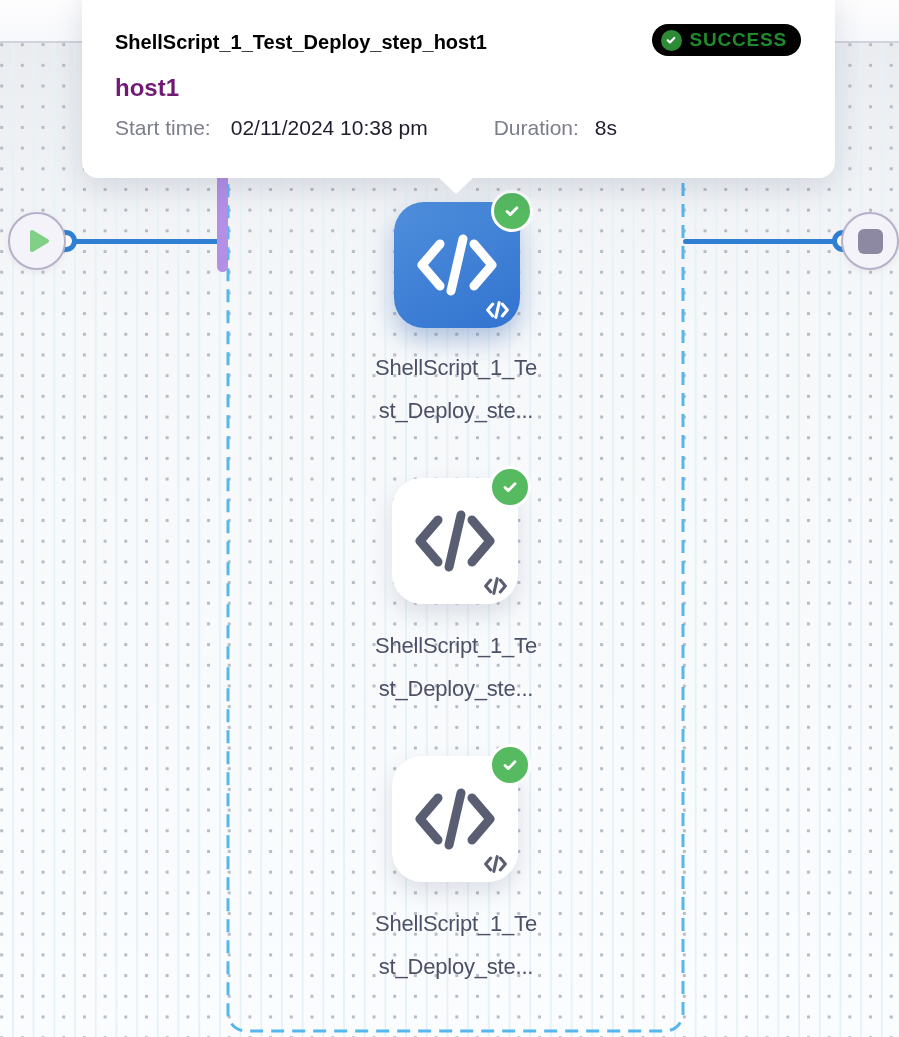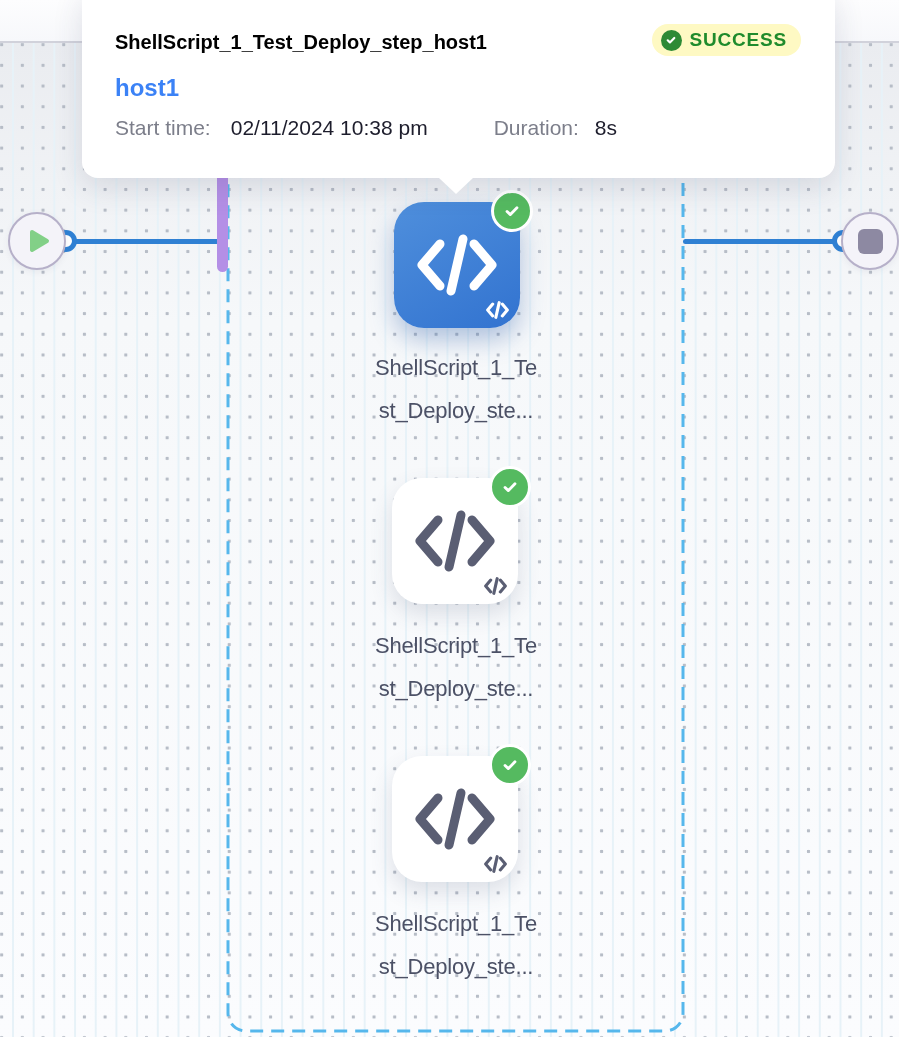--- a/index.html
+++ b/index.html
@@ -90,28 +90,28 @@
     box-shadow:0 10px 30px rgba(50,60,90,0.14);
     z-index:10;
   }
   .tooltip-pointer{
     position:absolute;left:357px;top:100%;width:0;height:0;
     border-left:17px solid transparent;border-right:17px solid transparent;
     border-top:16px solid #ffffff;
   }
   .tt-row1{display:flex;align-items:flex-start;justify-content:space-between;}
   .tt-title{font-size:20px;font-weight:700;color:#000000;line-height:33px;}
-  .tt-sub{font-size:24px;font-weight:700;color:#3b82f6;line-height:33px;margin-top:12px;}
+  .tt-sub{font-size:24px;font-weight:700;color:#701a75;line-height:33px;margin-top:12px;}
   .tt-meta{margin-top:10px;font-size:21px;line-height:28px;display:flex;gap:20px;align-items:baseline;}
   .tt-meta .lbl{color:#7c7e8a;}
   .tt-meta .val{color:#1d1d2c;}
   .tt-meta .gap{width:26px;}
   .success-pill{
     display:flex;align-items:center;gap:8px;
-    background:#fef9c3;border-radius:16px;padding:5px 14px 5px 9px;
+    background:#000000;border-radius:16px;padding:5px 14px 5px 9px;
     flex:none;margin-top:-2px;
   }
   .success-pill .txt{font-size:19px;font-weight:700;color:#1f8b2c;letter-spacing:0.8px;}
   .check-dark{width:21px;height:21px;border-radius:50%;background:#2d8a35;display:flex;align-items:center;justify-content:center;}
 </style>
 </head>
 <body>
 
 <div class="stage">
 

